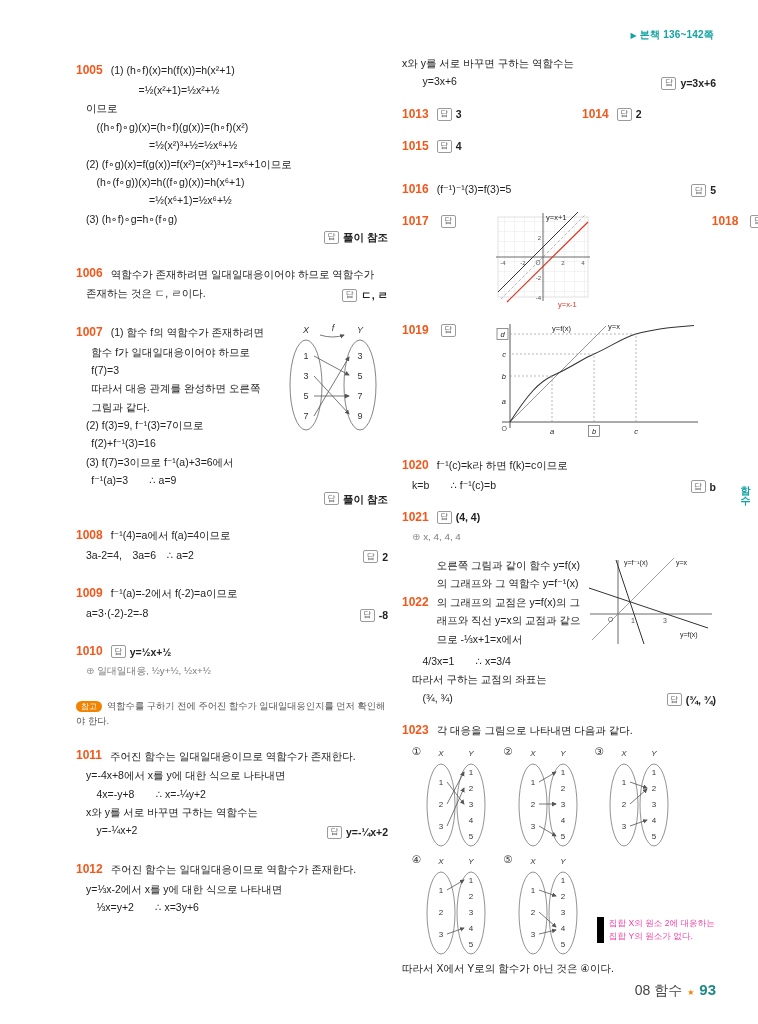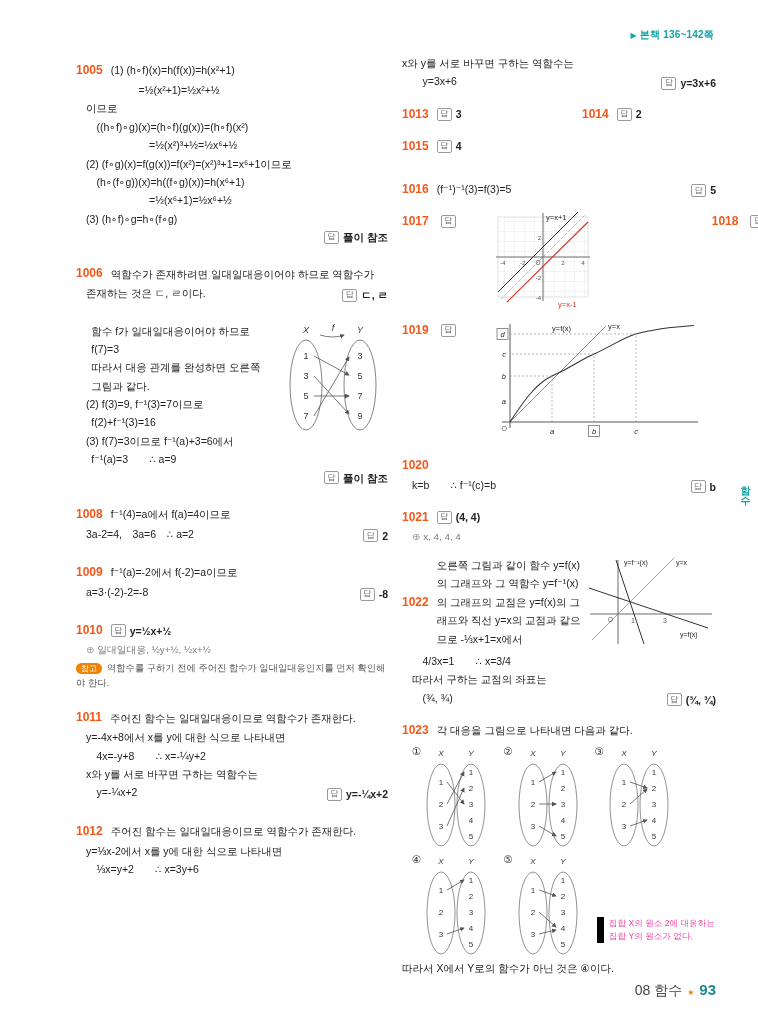--- a/index.html
+++ b/index.html
@@ -16,21 +16,21 @@
   .num-row{display:flex;align-items:center;}
   .ln{white-space:pre-wrap;padding-left:10px;}
   .num-row .ln{padding-left:0;flex:1;}
   .ans-row{display:flex;justify-content:space-between;align-items:baseline;}
   .ans-row .ln{flex:1;}
   .answer{display:flex;align-items:center;gap:4px;justify-content:flex-end;flex:0 0 auto;}
   .ans-box{border:1px solid #9a9a9a;color:#666;font-size:8px;line-height:1;padding:1.5px 2.5px;border-radius:2px;background:#fff;}
   .ans-val{font-weight:bold;color:#222;}
   .plus-line{color:#7a7a7a;font-size:9.8px;padding-left:10px;}
   .plus-ic{color:#9a9a9a;margin-right:3px;}
-  .note{font-size:9.3px;color:#555;line-height:1.55;margin-top:3px;}
+  .note{font-size:9.3px;color:#555;line-height:1.55;margin-top:20px;}
   .note-badge{background:#f08300;color:#fff;border-radius:7px;font-size:8px;padding:1px 5px;margin-right:5px;white-space:nowrap;}
   .fig-r{float:right;margin:0 0 4px 6px;}
   .row2{display:flex;align-items:flex-start;gap:34px;}
   .pair-gap{width:42px;flex:0 0 auto;}
   .g-head{display:flex;align-items:center;gap:4px;margin-right:4px;flex:0 0 auto;}
   .maps-row{display:flex;align-items:flex-start;gap:14px;margin:4px 0 2px 10px;}
   .map-item{display:flex;gap:2px;}
   .mnum{font-size:10.5px;color:#333;line-height:1.2;}
   .pink-note{color:#ef3ea6;font-size:8.6px;line-height:1.5;align-self:flex-end;margin:0 0 14px 2px;border-left:7px solid #000000;padding-left:5px;}
   .side-tab{position:absolute;right:0;top:448px;width:26px;text-align:center;}
@@ -114,20 +114,24 @@
         <text x="30" y="97" font-size="9" fill="#333" text-anchor="middle">7</text>
         <text x="84" y="37" font-size="9" fill="#333" text-anchor="middle">3</text>
         <text x="84" y="57" font-size="9" fill="#333" text-anchor="middle">5</text>
         <text x="84" y="77" font-size="9" fill="#333" text-anchor="middle">7</text>
         <text x="84" y="97" font-size="9" fill="#333" text-anchor="middle">9</text>
         <line x1="38" y1="34" x2="73" y2="53" stroke="#555" stroke-width="0.8" marker-end="url(#ah)"></line>
         <line x1="38" y1="54" x2="73" y2="92" stroke="#555" stroke-width="0.8" marker-end="url(#ah)"></line>
         <line x1="38" y1="74" x2="73" y2="74" stroke="#555" stroke-width="0.8" marker-end="url(#ah)"></line>
         <line x1="38" y1="94" x2="73" y2="35" stroke="#555" stroke-width="0.8" marker-end="url(#ah)"></line>
       </svg>
+      <div class="num-row">
+        <span class="pnum">1007</span>
+        <span class="ln">(1) 함수 f의 역함수가 존재하려면</span>
+      </div>
       <div>
           <div class="ln"> 함수 f가 일대일대응이어야 하므로</div>
           <div class="ln"> f(7)=3</div>
           <div class="ln"> 따라서 대응 관계를 완성하면 오른쪽</div>
           <div class="ln"> 그림과 같다.</div>
           <div class="ln">(2) f(3)=9, f⁻¹(3)=7이므로</div>
           <div class="ln"> f(2)+f⁻¹(3)=16</div>
           <div class="ln">(3) f(7)=3이므로 f⁻¹(a)+3=6에서</div>
           <div class="ln"> f⁻¹(a)=3  ∴ a=9</div>
         </div>
@@ -344,20 +348,21 @@
         <rect x="94.5" y="105.5" width="11" height="11" fill="none" stroke="#777" stroke-width="0.8"></rect>
         <text x="100" y="114" font-size="7.5" font-style="italic" fill="#222" text-anchor="middle">b</text>
         <text x="142" y="114" font-size="7.5" font-style="italic" fill="#222" text-anchor="middle">c</text>
         <text x="13" y="111" font-size="7" fill="#555" text-anchor="end">O</text>
       </svg>
     </section>
 
     <section class="prob">
       <div class="num-row">
         <span class="pnum">1020</span>
+        <span class="ln">f⁻¹(c)=k라 하면 f(k)=c이므로</span>
       </div>
       <div class="ans-row">
         <span class="ln">k=b  ∴ f⁻¹(c)=b</span>
         <span class="answer">
           <span class="ans-box">답</span>
           <span class="ans-val">b</span>
         </span>
       </div>
     </section>
 

